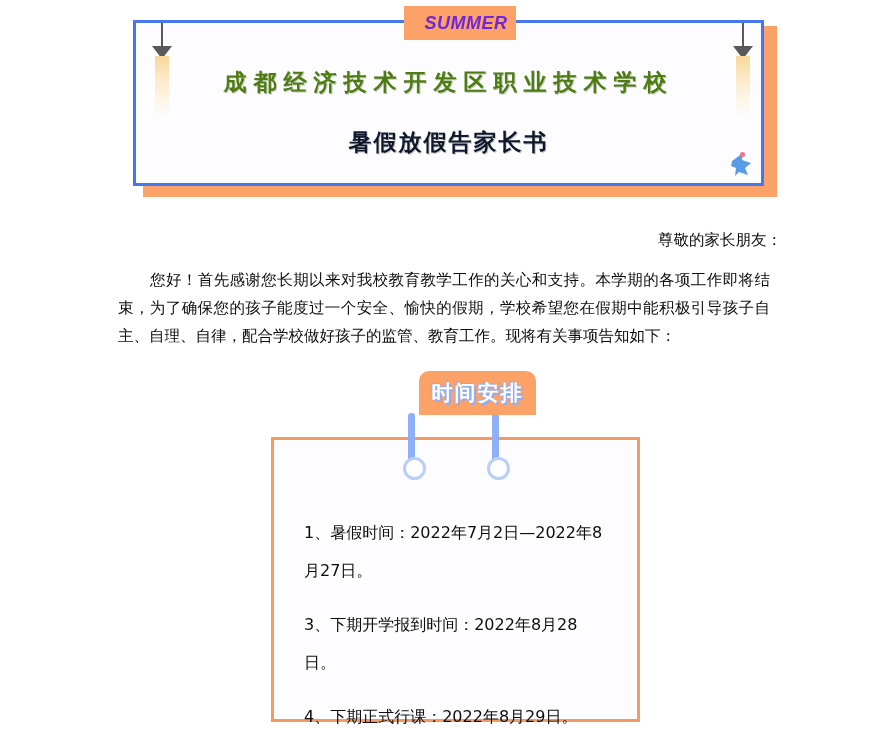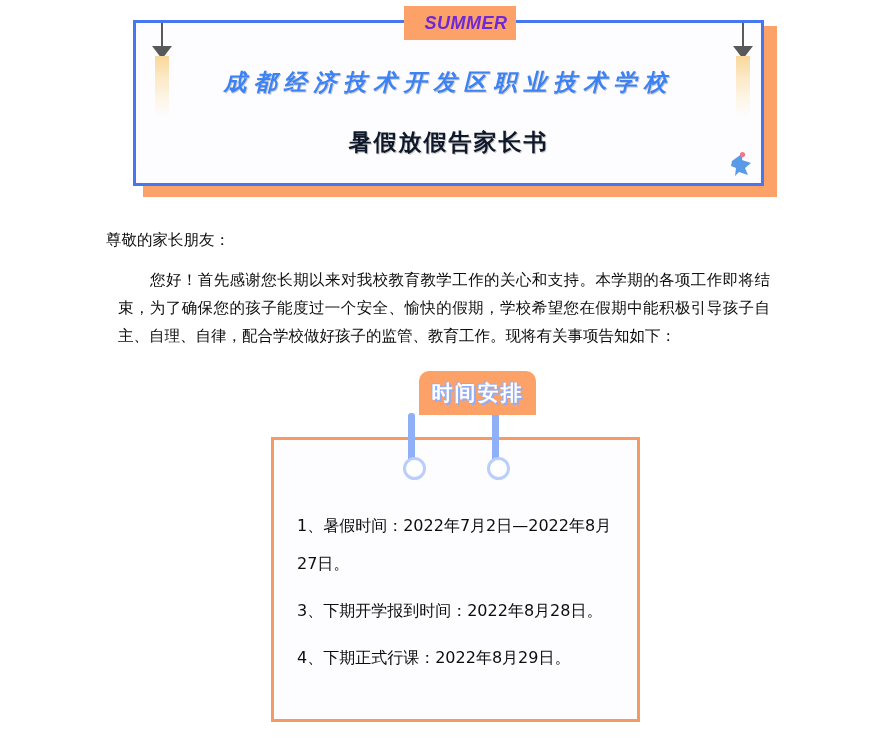--- a/index.html
+++ b/index.html
@@ -104,23 +104,22 @@
   .banner-title {
     position: absolute;
     left: 0;
     top: 44px;
     width: 100%;
     text-align: center;
     font-family: "Liberation Serif", "DejaVu Serif", serif;
     font-weight: bold;
     font-size: 23px;
     letter-spacing: 7px;
-    color: #3b82f6;
+    color: #4d7c0f;
     text-shadow: 1px 1px 0 #c8c8c8;
-    font-style: italic;
   }
   .banner-subtitle {
     position: absolute;
     left: 0;
     top: 104px;
     width: 100%;
     text-align: center;
     font-family: "Liberation Serif", "DejaVu Serif", serif;
     font-weight: bold;
     font-size: 23px;
@@ -140,21 +139,21 @@
   .letter-body {
     position: absolute;
     left: 106px;
     top: 226px;
     width: 676px;
     font-family: "DejaVu Sans", "Liberation Sans", sans-serif;
     font-size: 15.5px;
     line-height: 28px;
     color: #0d0d0d;
   }
-  .salutation { margin: 0 0 2px 0; }
+  .salutation { margin: 0 0 2px 0; text-align: right; }
   .para {
     margin: 12px;
     text-indent: 32px;
     text-align: justify;
     text-justify: inter-character;
   }
 
   
   .section-badge {
     position: absolute;
@@ -211,21 +210,21 @@
   .schedule-list {
     position: absolute;
     left: 14px;
     top: 58px;
     width: 335px;
     font-family: "DejaVu Sans", "Liberation Sans", sans-serif;
     font-size: 16px;
     line-height: 38px;
     color: #0d0d0d;
   }
-  .schedule-item { margin: 9px; }
+  .schedule-item { margin: 16px; }
 </style>
 </head>
 <body>
 
 <div class="banner-wrap">
 
   <div class="banner-shadow"></div>
 
   <div class="banner-frame">
 

